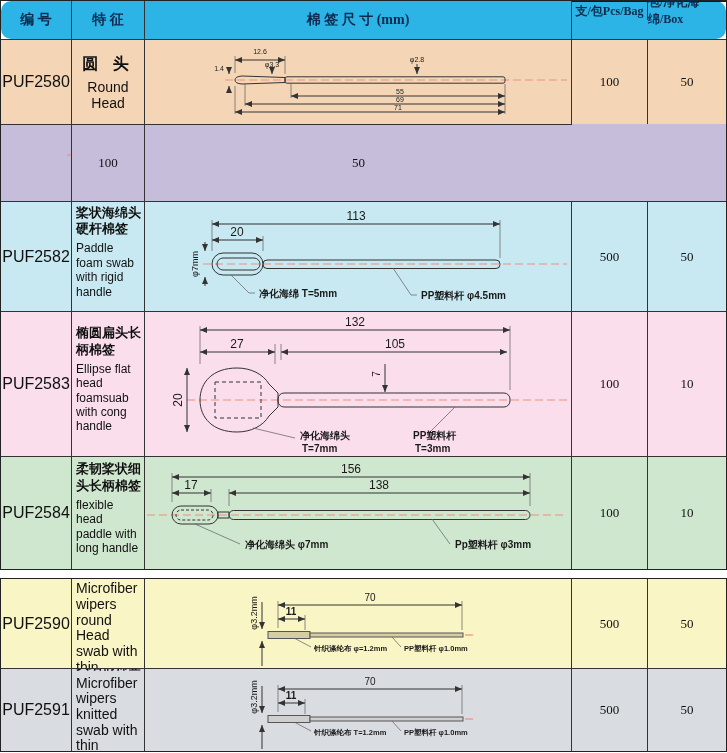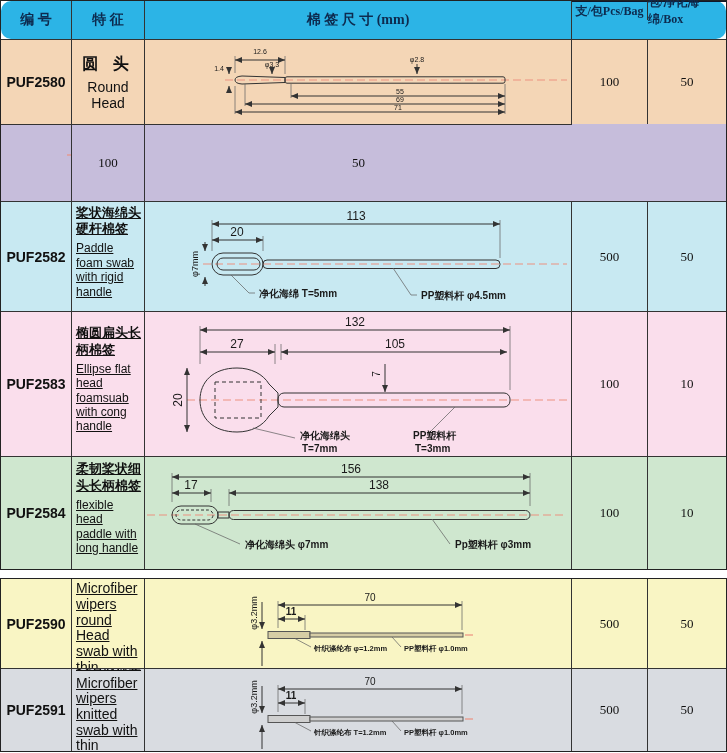--- a/index.html
+++ b/index.html
@@ -8,23 +8,23 @@
   .grid{display:grid;grid-template-columns:71px 73px 427px 76px 78px;}
   .hdr{grid-template-rows:19px 19px;font-family:"Liberation Serif",serif;color:#0d2b4f;border-radius:10px;}
   .hc{box-sizing:border-box;border-right:1px solid #333;display:flex;align-items:center;justify-content:center;font-weight:bold;font-size:14px;}
   .hc.last{border-right:none;}
   .hc.sub{font-size:12px;border-top:1px solid #0f172a;}
   .hc.span2{grid-column:4/6;border-right:none;}
   .hc.tall{grid-row:1/3;}
   .row .c{box-sizing:border-box;border-right:1px solid #333;border-top:1px solid #333;display:flex;align-items:center;justify-content:center;overflow:hidden;}
   .row .c.last{border-right:none;}
   .row .c.diag{justify-content:flex-start;align-items:flex-end;padding:0;}
-  .code{font-weight:bold;font-size:14px;letter-spacing:0;}
+  .code{font-weight:normal;font-size:16px;letter-spacing:0;}
   .feat{flex-direction:column;text-align:center;padding:2px;}
-  .feat.left{align-items:flex-end;text-align:left;padding:3px 2px 12px 4px;text-decoration:underline;}
+  .feat.left{align-items:flex-end;text-align:left;padding:3px 2px 12px 4px;}
   .cn-big{font-weight:bold;font-size:16px;letter-spacing:5px;white-space:nowrap;}
   .en-big{font-size:14px;margin-top:4px;}
   .cn{font-weight:bold;font-size:13px;line-height:1.25;}
   .en{font-size:12px;line-height:1.2;margin-top:4px;}
   .en-sm{font-size:14px;line-height:1.12;margin-top:2px;}
   .pack{font-size:13px;font-family:Liberation Serif, serif;}
   .r1{height:85px;}.r2{height:77px;}.r3{height:110px;}.r4{height:145px;}.r5{height:113px;}
   .r6{height:90px;}.r7{height:83px;}
   .gap{height:8px;background:#fff;}
   svg{display:block;}

